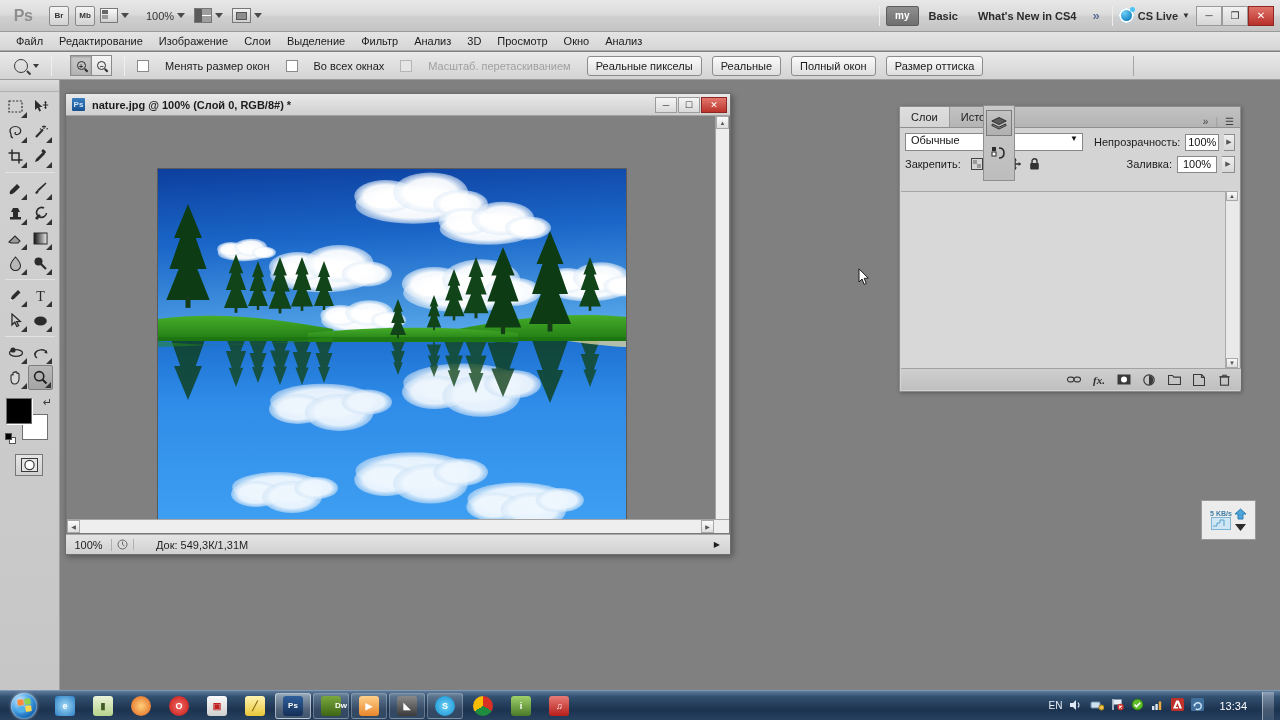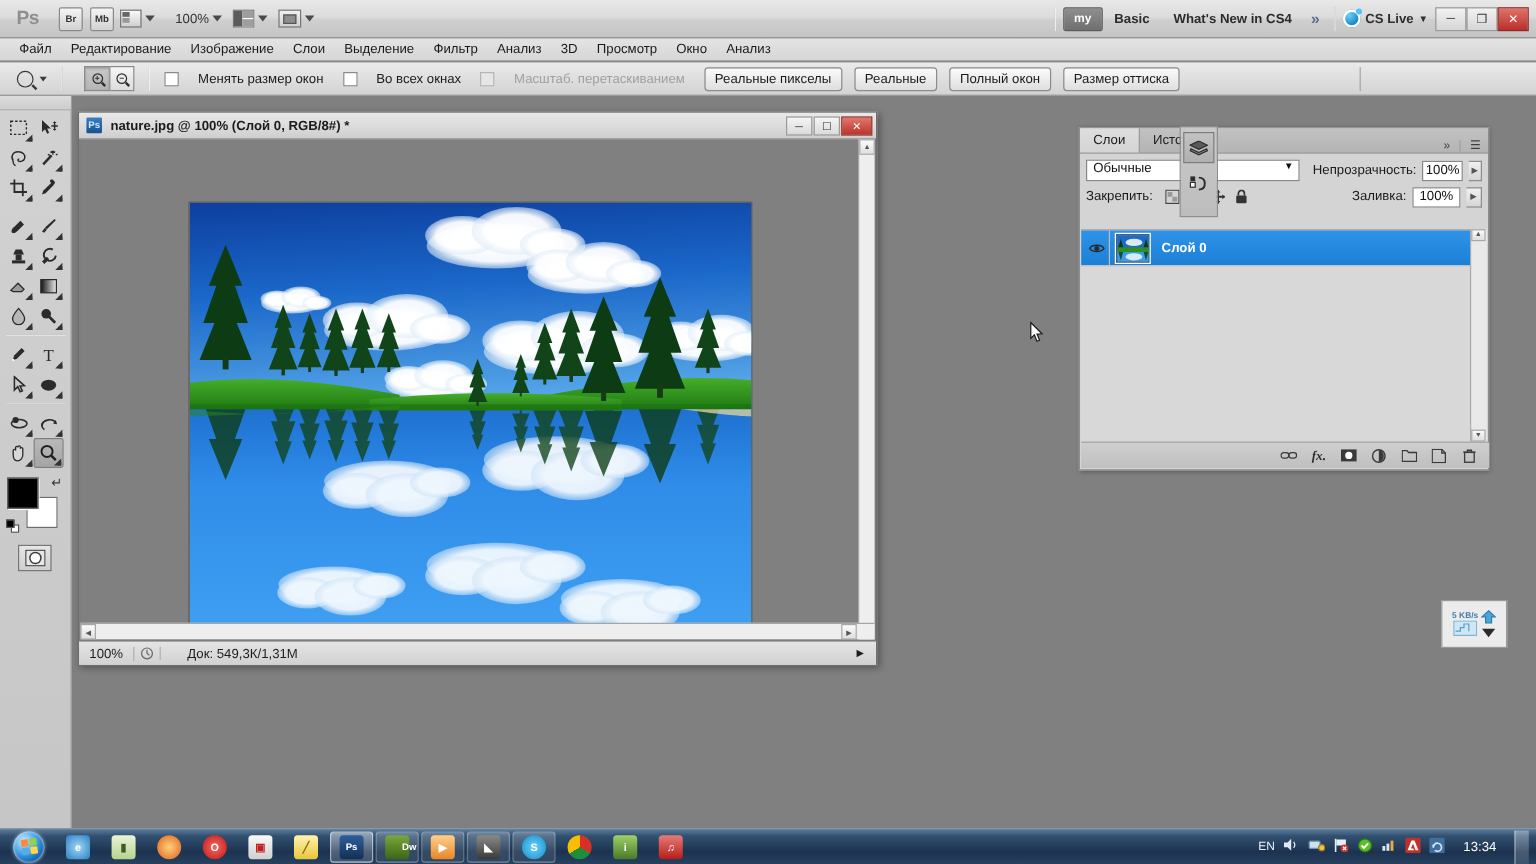--- a/index.html
+++ b/index.html
@@ -726,40 +726,20 @@
             </svg>
         </span>
       </div>
       <span class="plabel" style="margin-left:auto;">Заливка:</span>
       <div class="pfield">100%</div>
       <div class="pstep">▶</div>
     </div>
 
     <div class="layerlist">
 
-      <div class="layerrow sel">
-        <div class="eye">
-          <svg width="14" height="10" viewBox="0 0 14 10">
-              <path d="M1 5 C3 1.5 11 1.5 13 5 C11 8.5 3 8.5 1 5 z" fill="none" stroke="#2b2b2b" stroke-width="1.1"></path>
-              <circle cx="7" cy="5" r="2.1" fill="#2b2b2b"></circle>
-            </svg>
-        </div>
-        <div class="thumb active">
-          <svg width="28" height="24" viewBox="0 0 28 24" preserveAspectRatio="none">
-            <rect width="28" height="12" fill="#1b6cc9"></rect>
-              <rect y="12" width="28" height="12" fill="#3d9bec"></rect>
-            <ellipse cx="14" cy="6" rx="7" ry="3" fill="#fff" opacity=".85"></ellipse>
-            <ellipse cx="14" cy="18" rx="7" ry="3" fill="#fff" opacity=".8"></ellipse>
-            <path d="M0 10 h28 v4 H0z" fill="#2e8f1c"></path>
-            <path d="M3 3 l2 7 h-4z M24 3 l2 7h-4z" fill="#0e3a12"></path>
-            <path d="M3 21 l2-7 h-4z M24 21 l2-7h-4z" fill="#0e3a12" opacity=".8"></path>
-          </svg>
-        </div>
-        <span class="layername">Слой 0</span>
-      </div>
 
     </div>
 
     <div class="panelscroll">
       <div style="width:12px;height:10px;background:linear-gradient(180deg,#fafafa,#dedede);border:1px solid #a8a8a8;display:flex;align-items:center;justify-content:center;font-size:6px;color:#555;">▲</div>
       <div style="position:absolute;bottom:0;width:12px;height:10px;background:linear-gradient(180deg,#fafafa,#dedede);border:1px solid #a8a8a8;display:flex;align-items:center;justify-content:center;font-size:6px;color:#555;">▼</div>
     </div>
 
     <div class="panelfoot">
       <span class="pf-ico">

